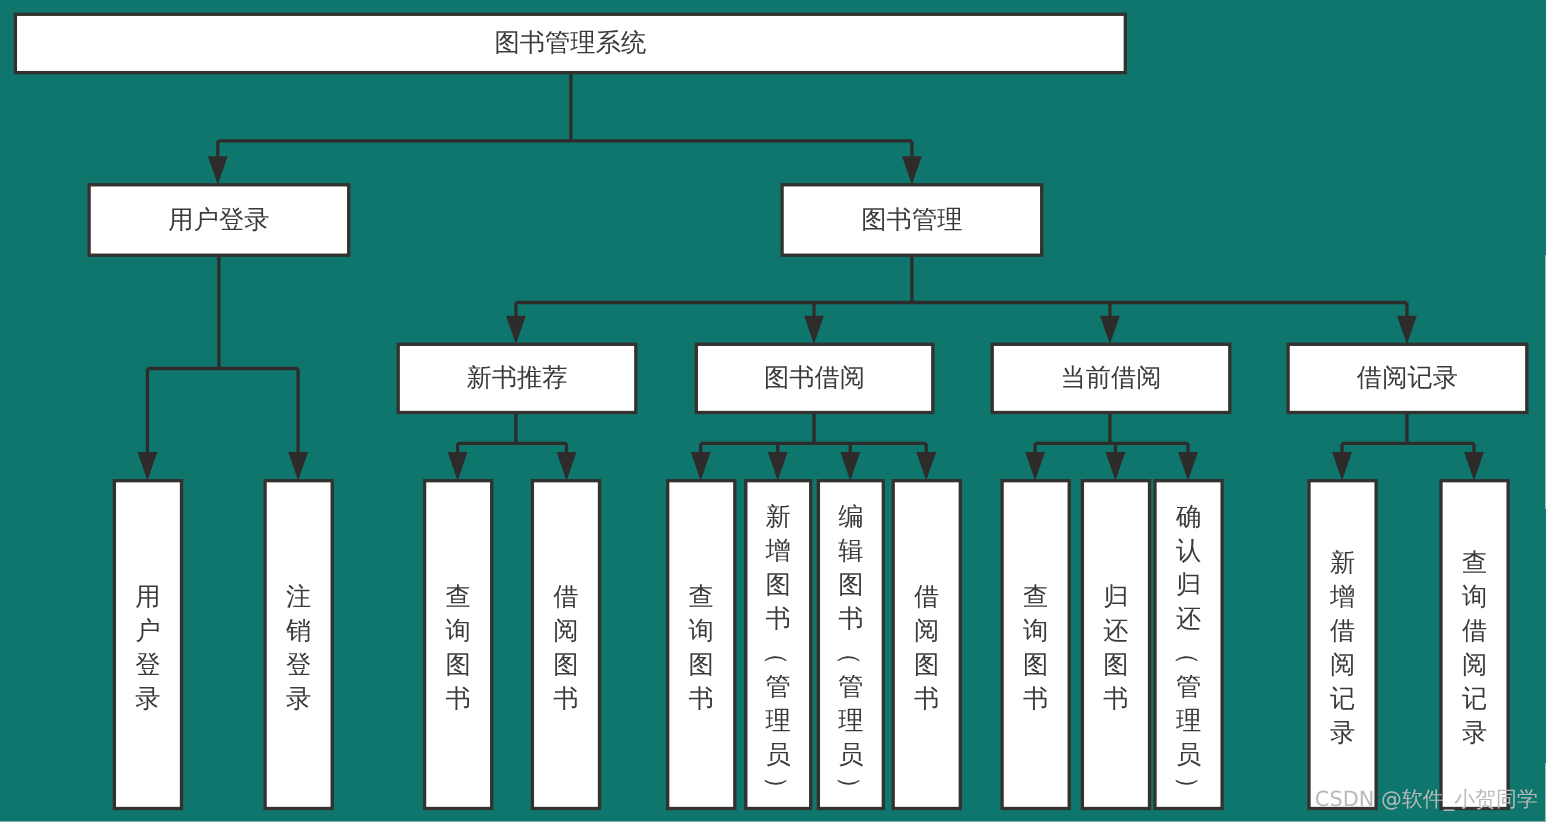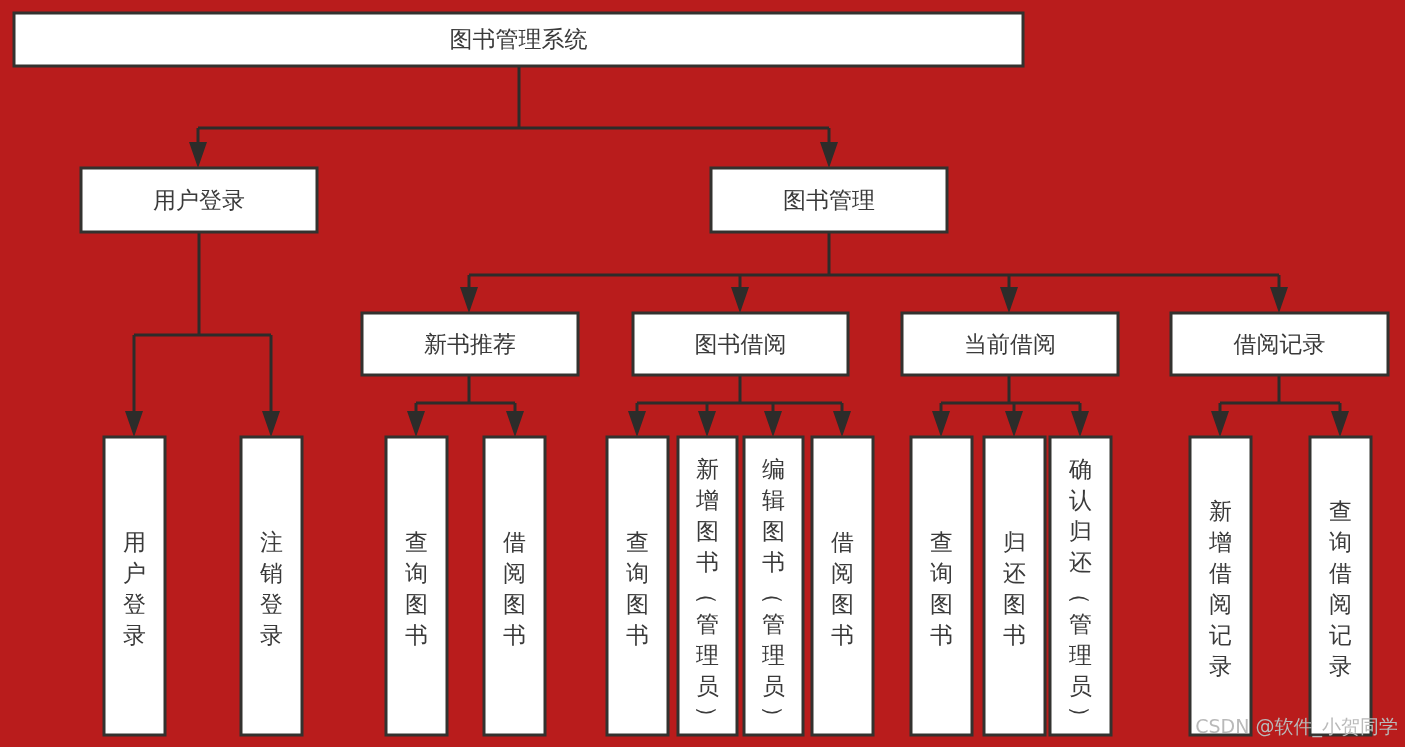--- a/index.html
+++ b/index.html
@@ -11,21 +11,21 @@
   body {
     font-family: "DejaVu Sans", "Liberation Sans", sans-serif;
     width: 1405px;
     height: 747px;
     overflow: hidden;
   }
   #diagram-root {
     position: relative;
     width: 1405px;
     height: 747px;
-    background: #b91c1c;
+    background: #0f766e;
   }
   svg.diagram-canvas {
     position: absolute;
     left: 0;
     top: 0;
     width: 1405px;
     height: 747px;
     display: block;
   }
   .node-box {

